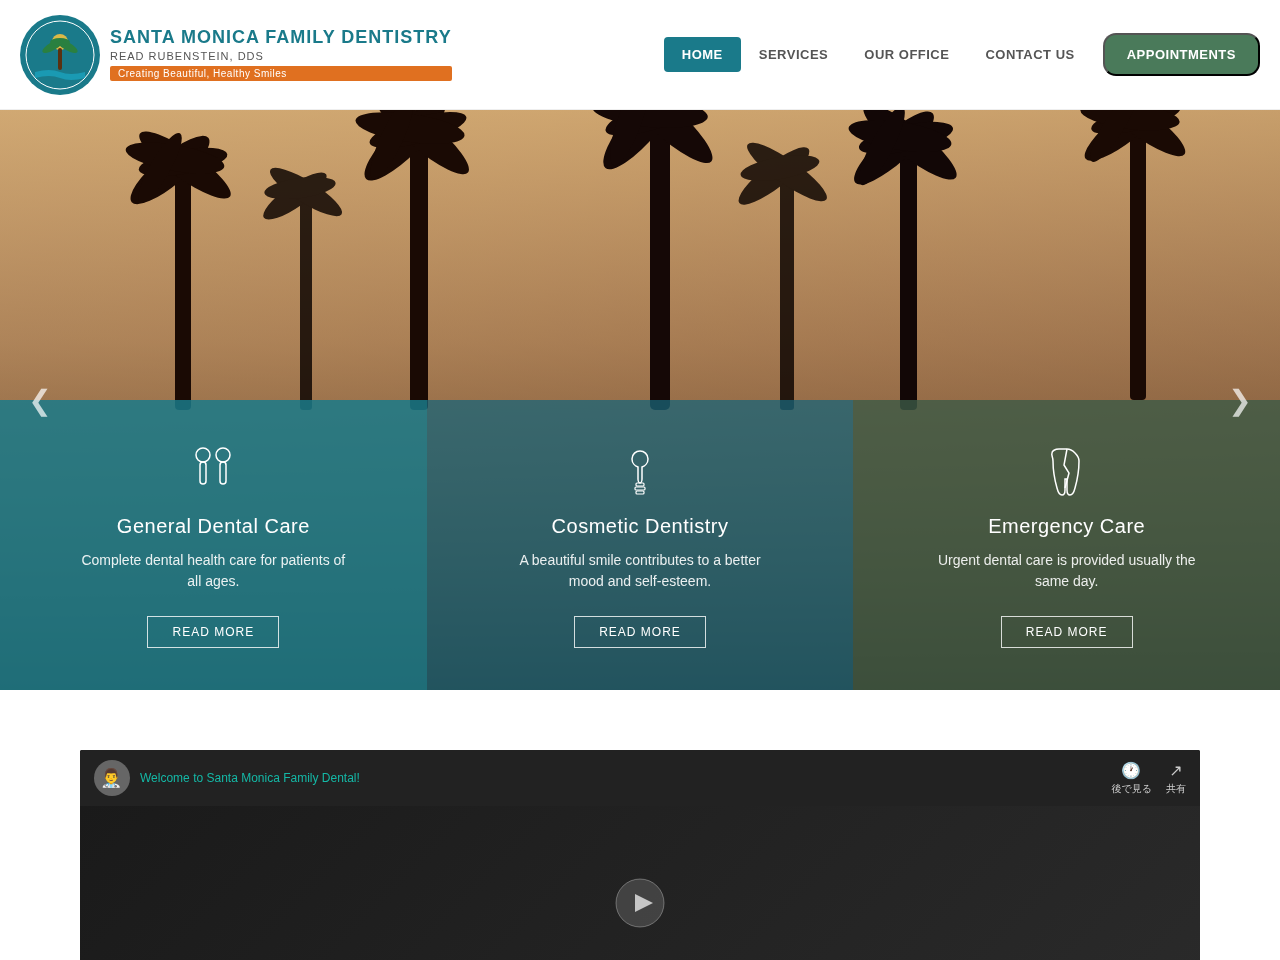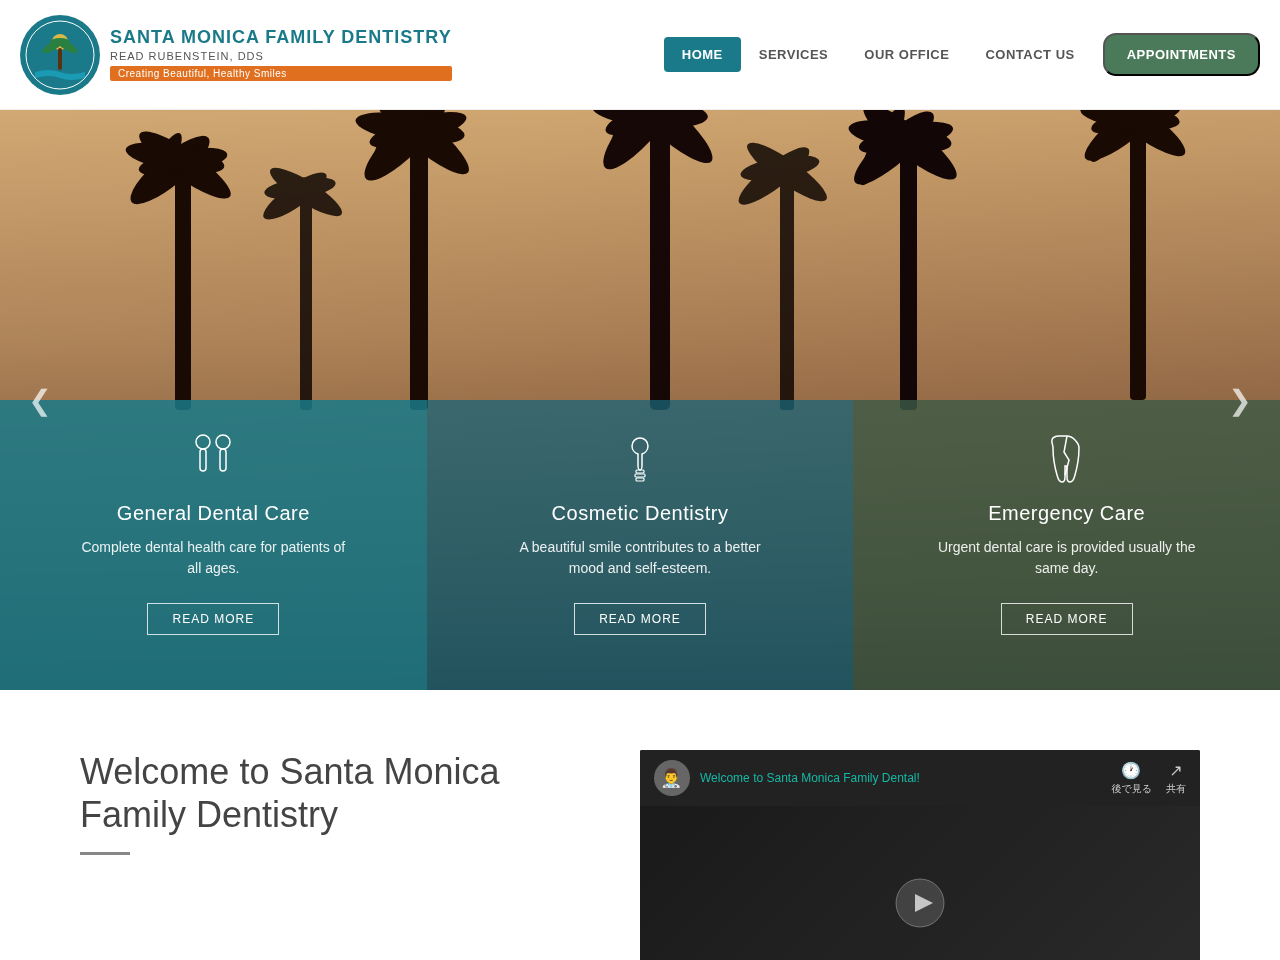--- a/index.html
+++ b/index.html
@@ -138,20 +138,21 @@
       left: 0;
       right: 0;
       display: flex;
       height: 290px;
     }
     .service-card {
       flex: 1;
       display: flex;
       flex-direction: column;
       align-items: center;
+      justify-content: center;
       padding: 30px 27px;
       text-align: center;
       color: #fff;
       gap: 12px;
     }
     .service-card:nth-child(1) { background: rgba(26, 122, 138, 0.85); }
     .service-card:nth-child(2) { background: rgba(26, 100, 120, 0.75); }
     .service-card:nth-child(3) { background: rgba(60, 90, 70, 0.8); }
     .service-icon {
       width: 60px;
@@ -431,24 +432,20 @@
         </svg>
       </div>
       <div class="service-title">Emergency Care</div>
       <div class="service-desc">Urgent dental care is provided usually the same day.</div>
       <button class="service-btn">READ MORE</button>
     </div>
   </div>
 </section>
 
 <section class="below-fold">
-  <div class="welcome-text">
-    <h2 class="welcome-title">Welcome to Santa Monica Family Dentistry</h2>
-    <div class="welcome-underline"></div>
-  </div>
 
   <div class="video-embed">
     <div class="video-header">
       <div class="video-avatar">👨‍⚕️</div>
       <div class="video-title-text">Welcome to Santa Monica Family Dental!</div>
       <div class="video-actions">
         <div class="video-action-item">
           <span class="video-action-icon">🕐</span>
           <span>後で見る</span>
         </div>

